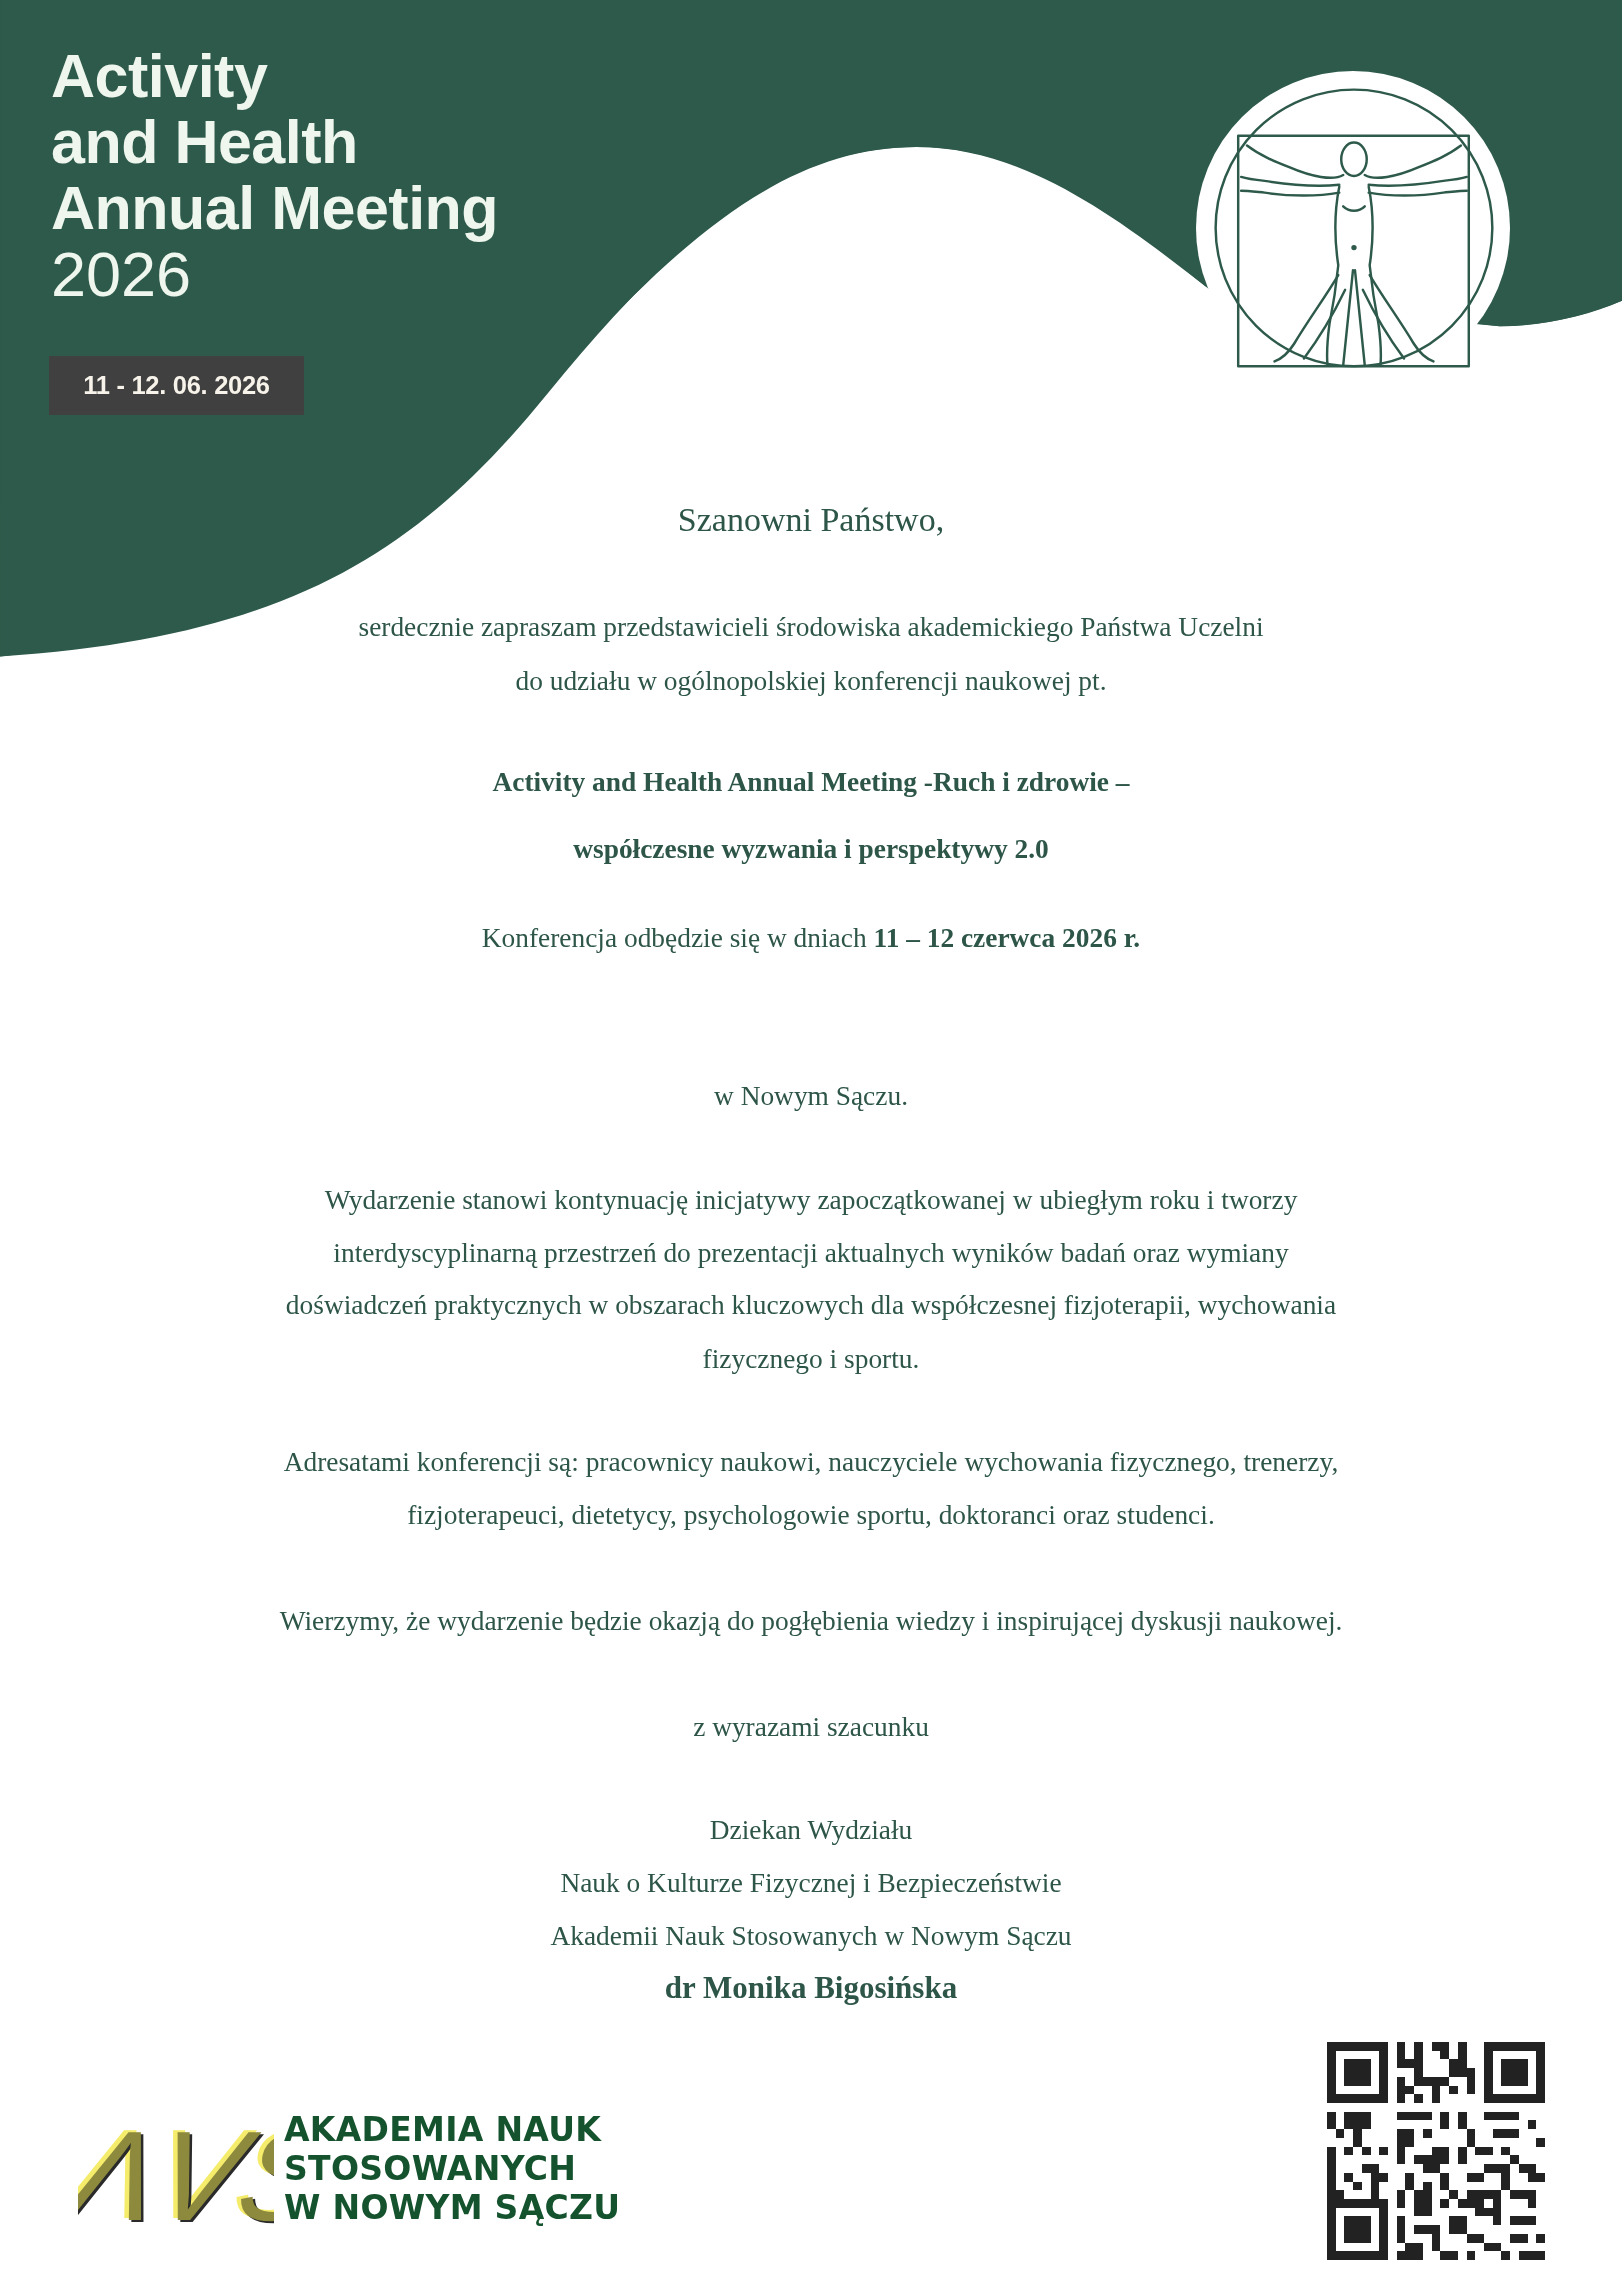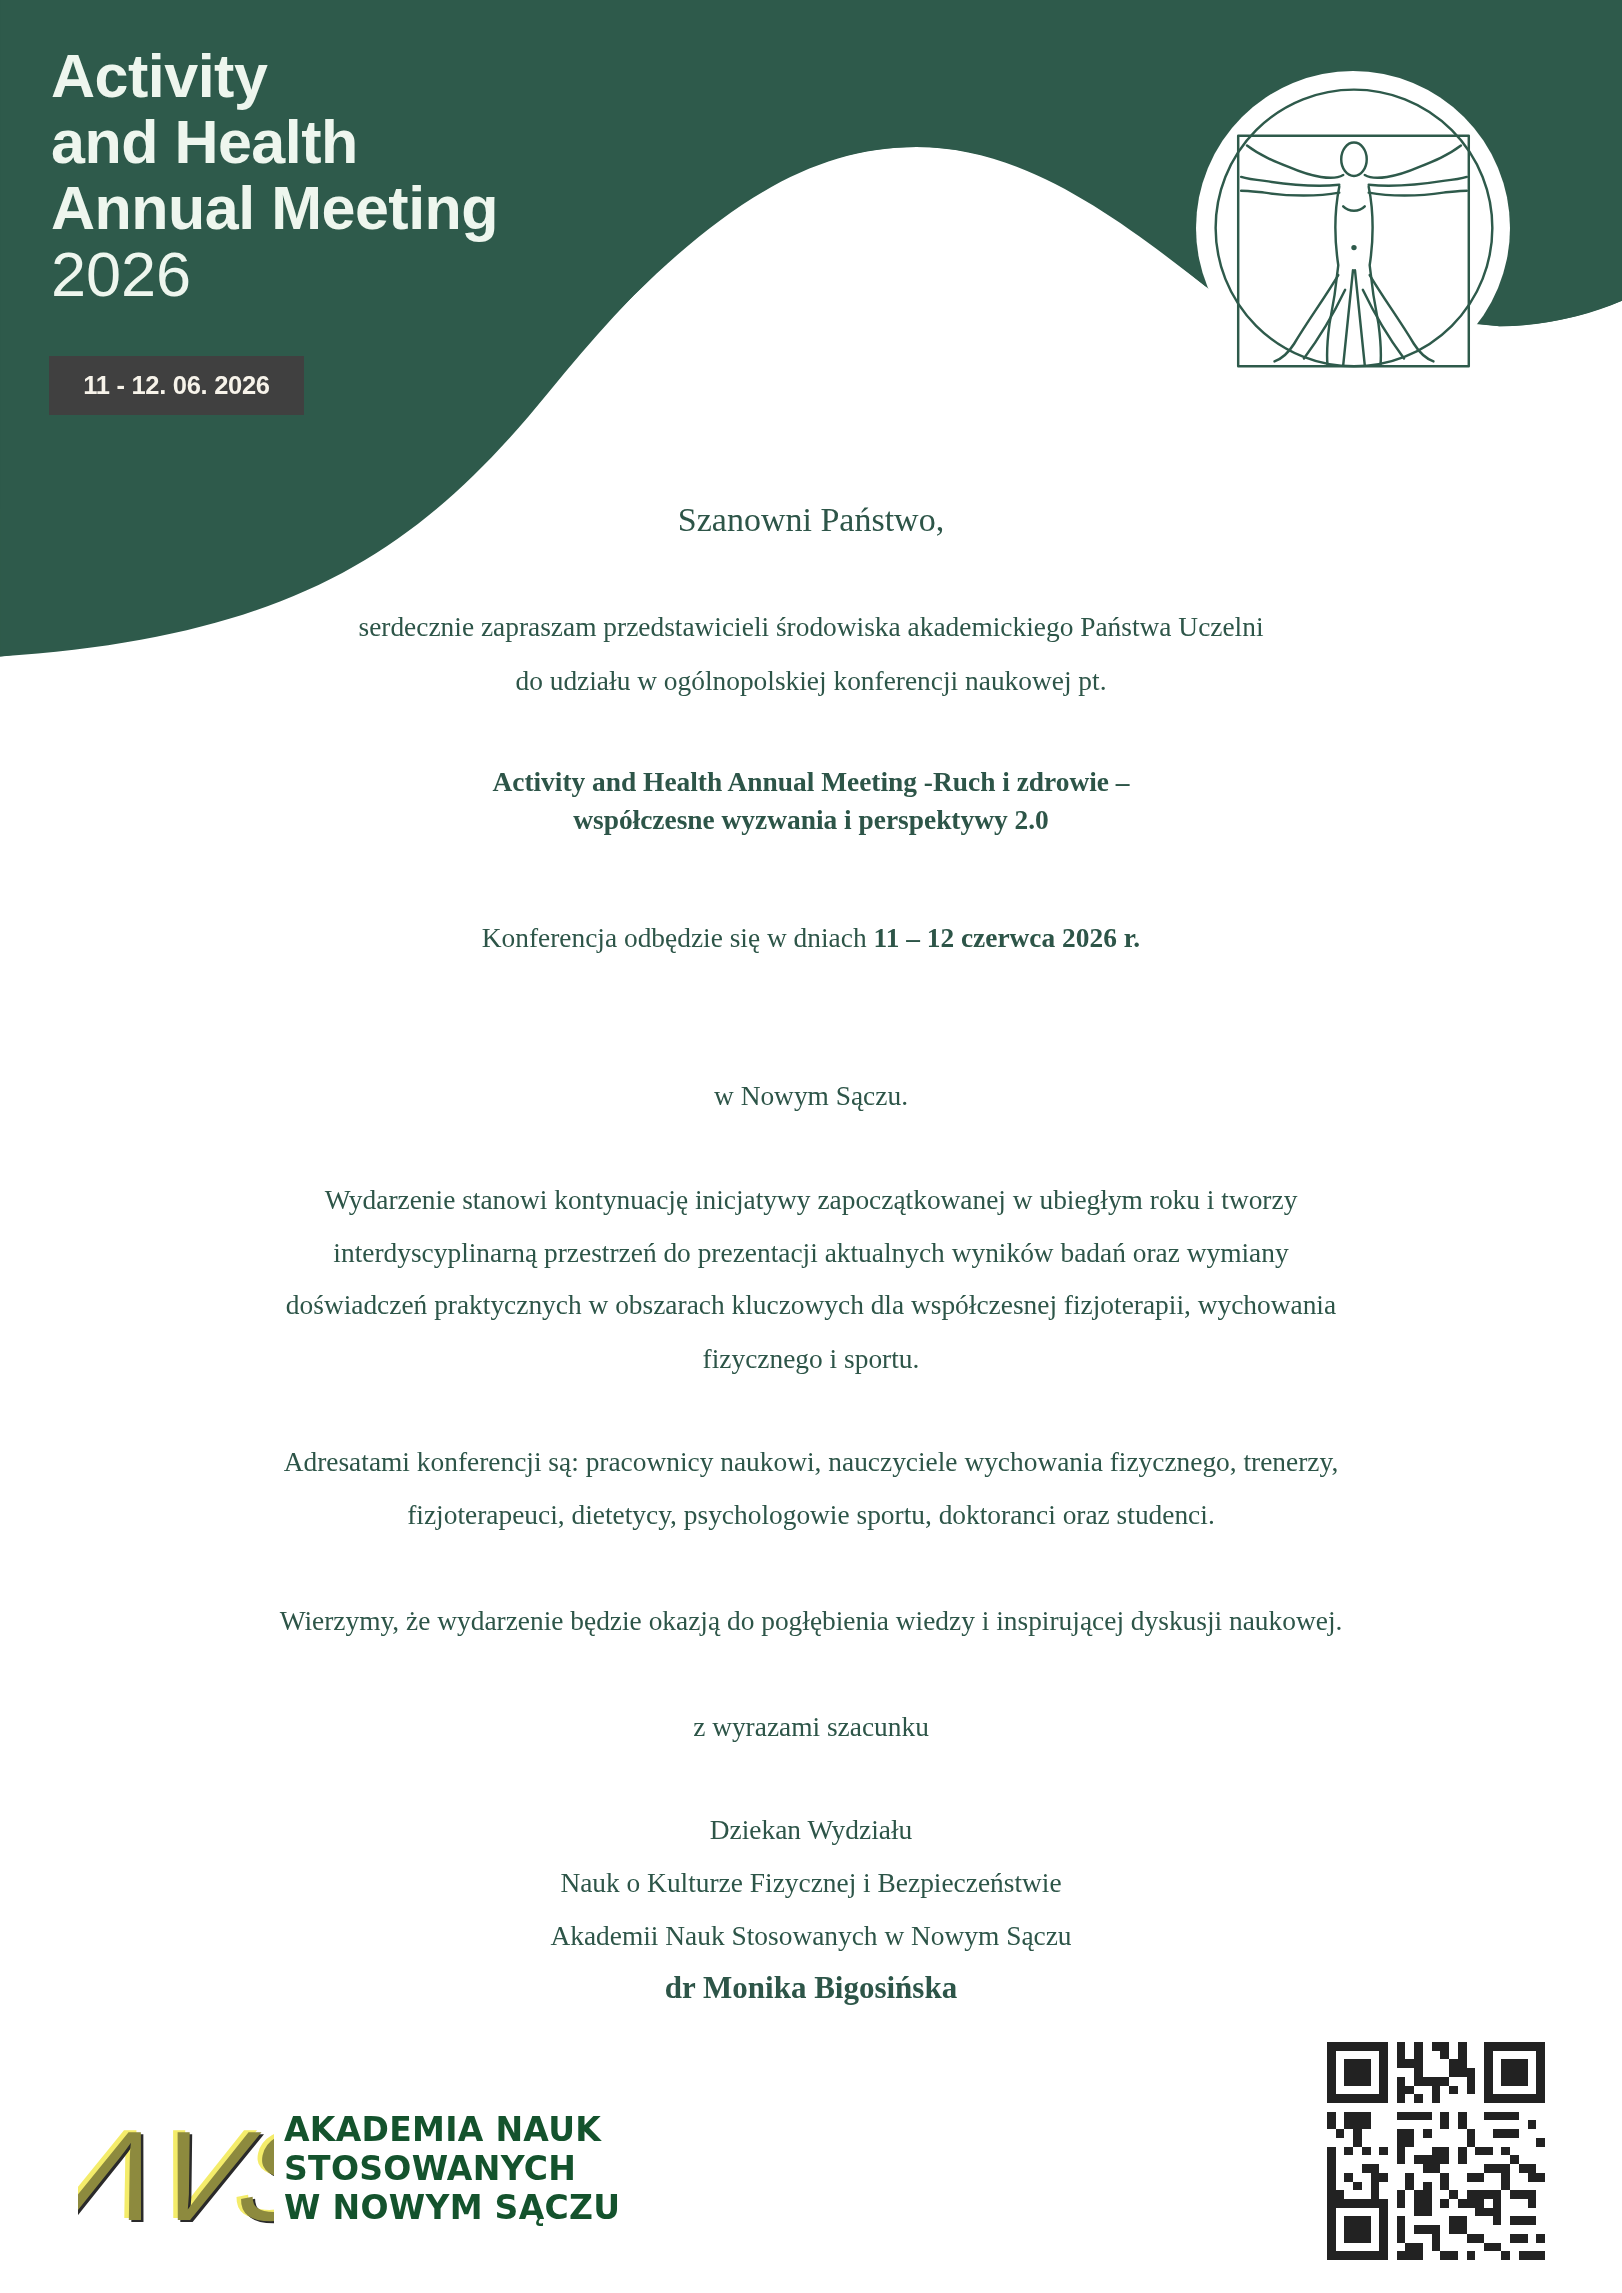--- a/index.html
+++ b/index.html
@@ -79,21 +79,21 @@
   </div>
 
   <div class="date-badge">11 - 12. 06. 2026</div>
 
   <div class="t big" style="top:496px;">Szanowni Państwo,</div>
 
   <div class="t" style="top:608px;">serdecznie zapraszam przedstawicieli środowiska akademickiego Państwa Uczelni</div>
   <div class="t" style="top:662px;">do udziału w ogólnopolskiej konferencji naukowej pt.</div>
 
   <div class="t bold" style="top:763px;">Activity and Health Annual Meeting -Ruch i zdrowie –</div>
-  <div class="t bold" style="top:801px;">współczesne wyzwania i perspektywy 2.0</div>
+  <div class="t bold" style="top:830px;">współczesne wyzwania i perspektywy 2.0</div>
 
   <div class="t" style="top:919px;"><span>Konferencja odbędzie się w dniach </span><b>11 – 12 czerwca 2026 r.</b></div>
 
   <div class="t" style="top:1077px;">w Nowym Sączu.</div>
 
   <div class="t" style="top:1181px;">Wydarzenie stanowi kontynuację inicjatywy zapoczątkowanej w ubiegłym roku i tworzy</div>
   <div class="t" style="top:1234px;">interdyscyplinarną przestrzeń do prezentacji aktualnych wyników badań oraz wymiany</div>
   <div class="t" style="top:1286px;">doświadczeń praktycznych w obszarach kluczowych dla współczesnej fizjoterapii, wychowania</div>
   <div class="t" style="top:1340px;">fizycznego i sportu.</div>
 

